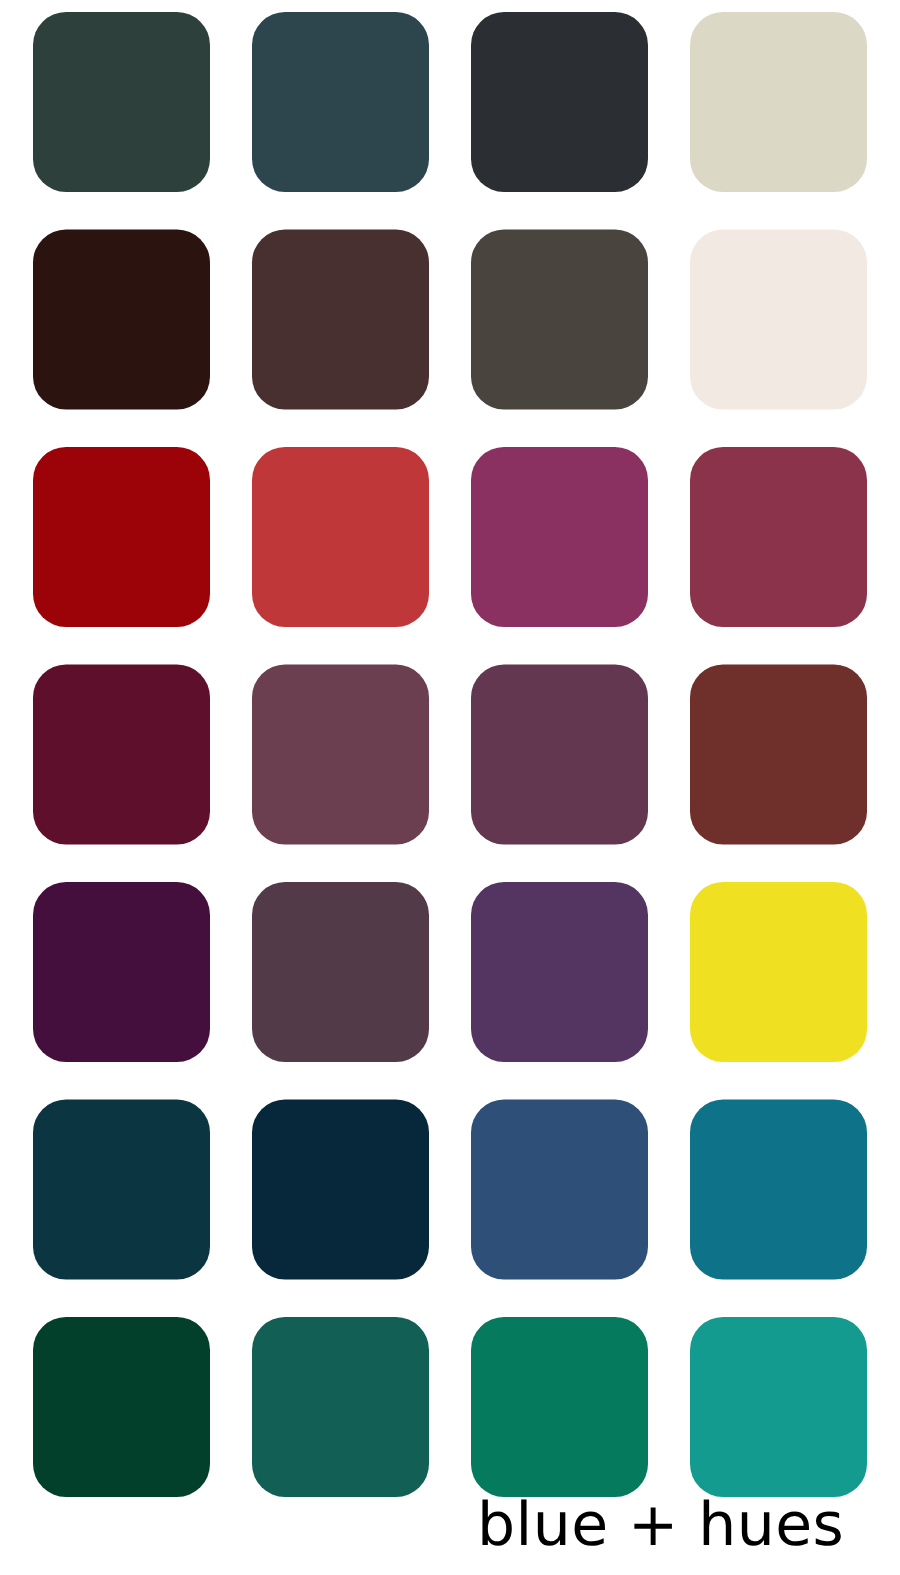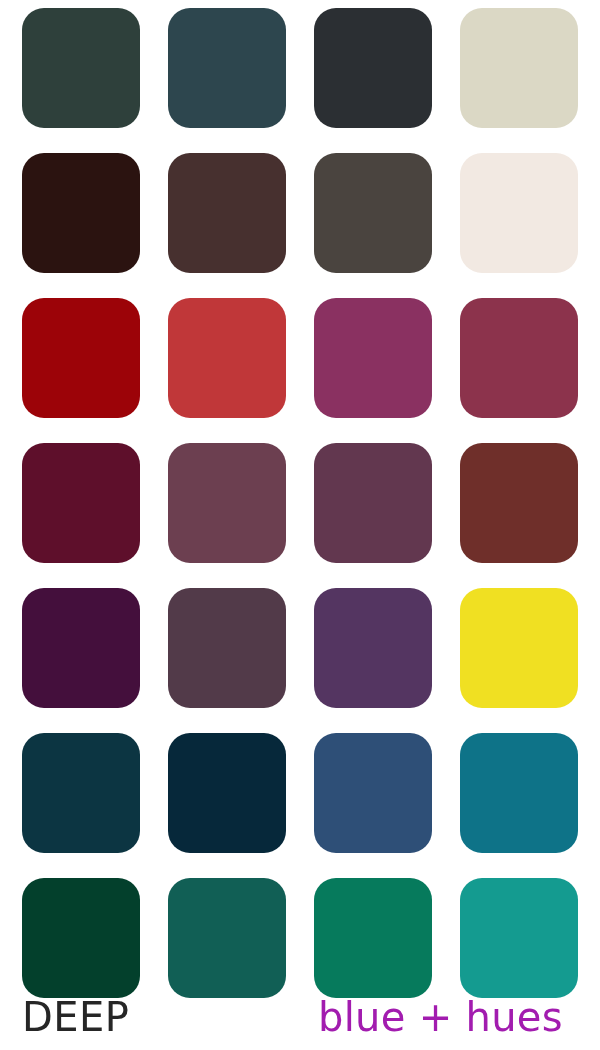--- a/index.html
+++ b/index.html
@@ -96,17 +96,16 @@
       <div class="swatch" style="background: rgb(6, 40, 58);"></div>
       <div class="swatch" style="background: rgb(46, 79, 119);"></div>
       <div class="swatch" style="background: rgb(14, 115, 136);"></div>
       <div class="swatch" style="background: rgb(3, 64, 44);"></div>
       <div class="swatch" style="background: rgb(17, 95, 85);"></div>
       <div class="swatch" style="background: rgb(6, 122, 92);"></div>
       <div class="swatch" style="background: rgb(20, 155, 144);"></div>
     </div>
 
   <div class="labels-row">
-    <div class="label-deep" style="color: rgb(38, 38, 38);">DEEP</div>
-    <div class="label-bluehues" style="color: #a21caf;">blue + hues</div>
+    <div class="label-bluehues" style="color: #000000;">blue + hues</div>
   </div>
 
 </div>
 
 </body></html>

